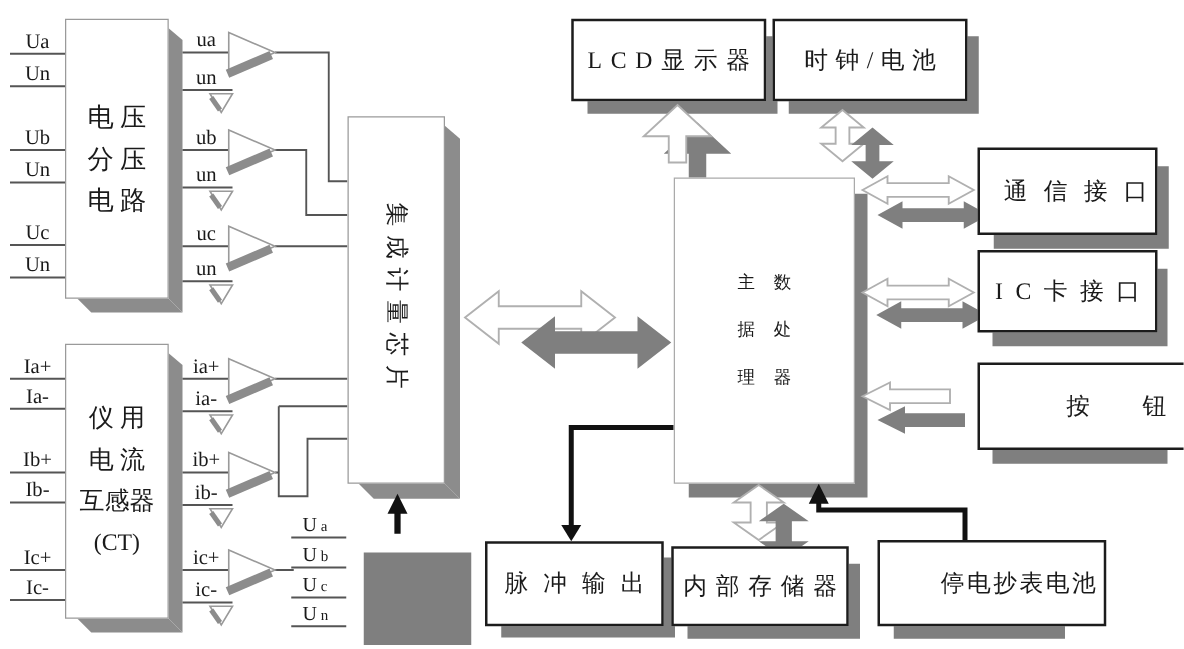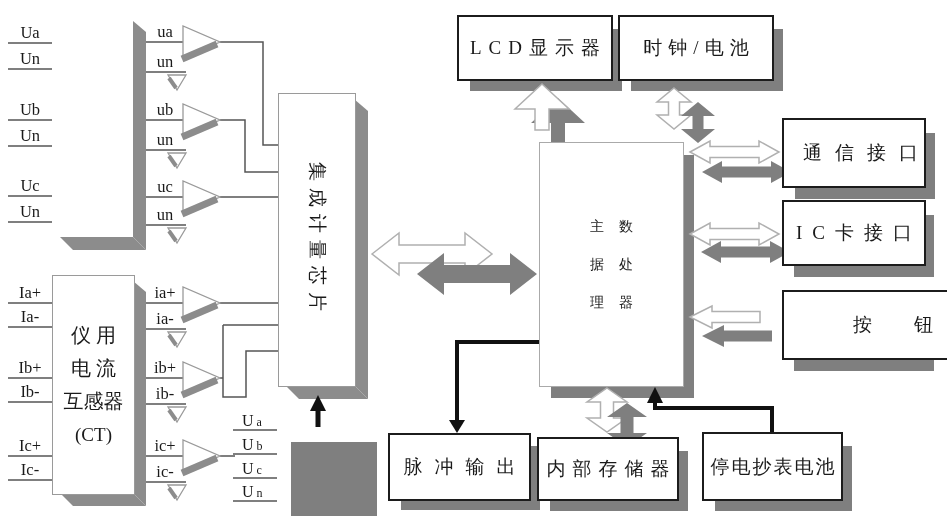--- a/index.html
+++ b/index.html
@@ -146,20 +146,27 @@
     <g>
       <path d="M539,342 L457,342 L457,421" fill="none" stroke="#111111" stroke-width="4"></path>
       <path d="M449,420 L465,420 L457,433 Z" fill="#111111"></path>
     </g>
     <g>
       <path d="M772,432 L772,408 L655,408 L655,402" fill="none" stroke="#111111" stroke-width="4"></path>
       <path d="M647,403 L663,403 L655,387 Z" fill="#111111"></path>
     </g>
   </svg>
 
+  <div class="box lite" style="left:52px;top:15px;width:81px;height:222px;">
+    <div class="vlines">
+      <div>电压</div>
+      <div>分压</div>
+      <div>电路</div>
+    </div>
+  </div>
 
   <div class="box lite" style="left:52px;top:275px;width:81px;height:218px;">
     <div class="vlines" style="font-size:19px;">
       <div style="font-size:20px;">仪用</div>
       <div style="font-size:20px;">电流</div>
       <div style="font-size:20px;letter-spacing:0;padding-left:0;">互感器</div>
       <div style="font-size:19px;letter-spacing:0;padding-left:0;">(CT)</div>
     </div>
   </div>
 
@@ -195,21 +202,21 @@
   </div>
 
   <div class="box heavy" style="left:388px;top:433px;width:139px;height:64px;">
     <div class="lbl ls12">脉冲输出</div>
   </div>
 
   <div class="box heavy" style="left:537px;top:437px;width:138px;height:60px;">
     <div class="lbl ls7">内部存储器</div>
   </div>
 
-  <div class="box heavy" style="left:702px;top:432px;width:137px;height:65px;">
+  <div class="box heavy" style="left:702px;top:432px;width:137px;height:65px;padding-left:42px;">
     <div class="lbl ls2">停电抄表电池</div>
   </div>
 
   <div class="sig" style="left:8px;top:23px;width:44px;">Ua</div>
   <div class="sig" style="left:8px;top:49px;width:44px;">Un</div>
   <div class="sig" style="left:8px;top:100px;width:44px;">Ub</div>
   <div class="sig" style="left:8px;top:126px;width:44px;">Un</div>
   <div class="sig" style="left:8px;top:176px;width:44px;">Uc</div>
   <div class="sig" style="left:8px;top:202px;width:44px;">Un</div>
 

